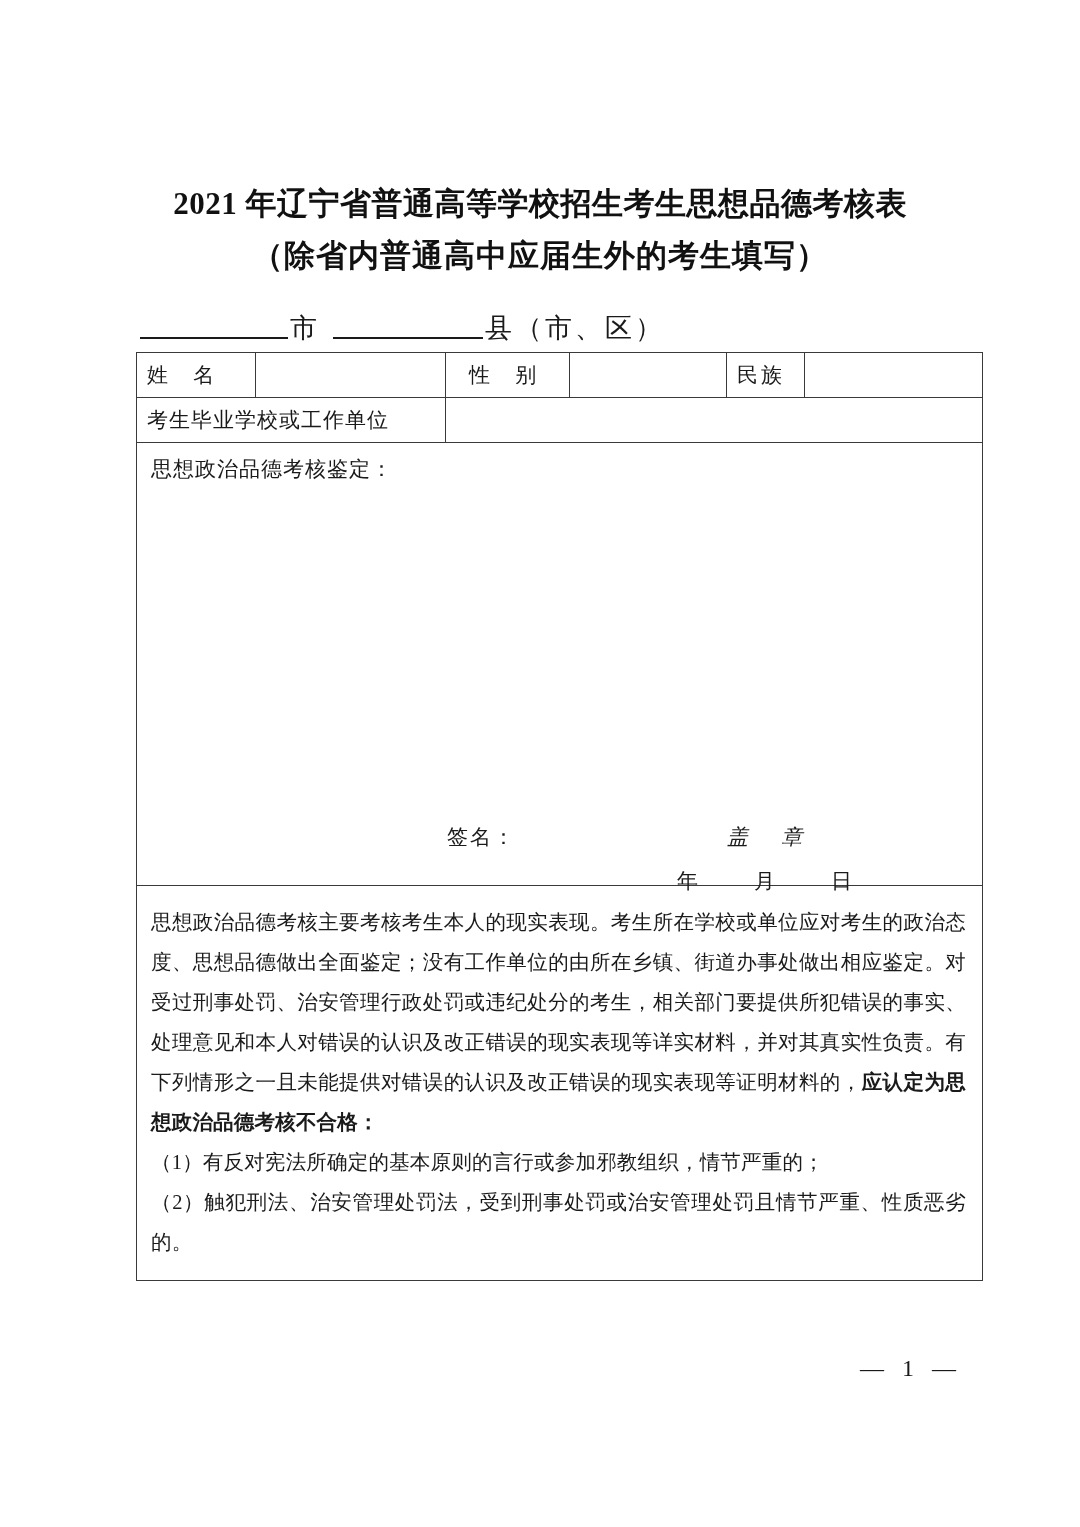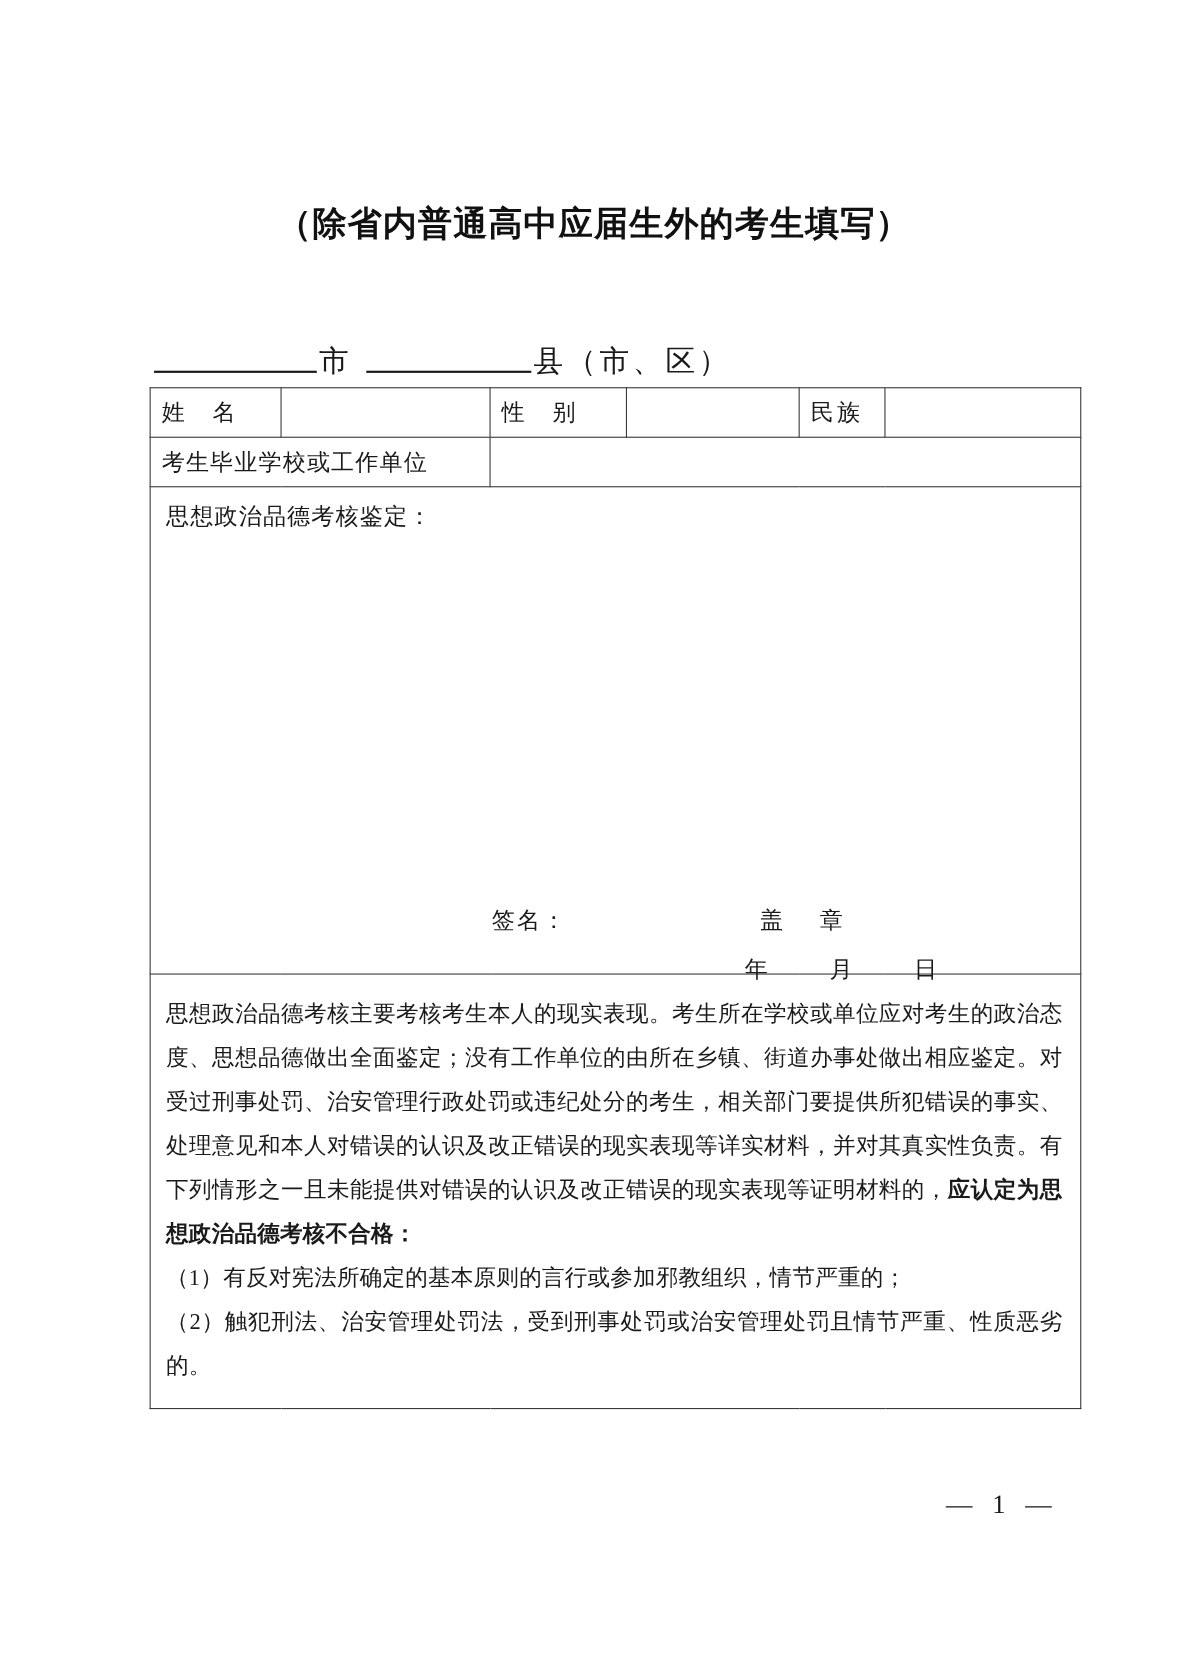--- a/index.html
+++ b/index.html
@@ -107,22 +107,23 @@
     bottom: 62px;
     font-size: 21px;
     letter-spacing: 2px;
   }
   .sign-name {
     position: absolute;
     left: 310px;
   }
   .sign-seal {
     position: absolute;
-    left: 554px;
+    left: 590px;
     letter-spacing: 14px;
+    font-style: italic;
   }
   .date-row {
     position: absolute;
     left: 0;
     right: 0;
     bottom: 18px;
     font-size: 21px;
   }
   .date-inner {
     position: absolute;
@@ -159,41 +160,42 @@
     letter-spacing: 6px;
     color: #1a1a1a;
   }
 </style>
 </head>
 <body>
 
 <div class="page">
 
   <div class="title-block">
+    <div class="title-line">2021 年辽宁省普通高等学校招生考生思想品德考核表</div>
     <div class="title-line second">（除省内普通高中应届生外的考生填写）</div>
   </div>
 
   <div class="region-line">
     <span class="blank-rule"></span><span>市</span><span class="blank-rule second"></span><span class="region-suffix">县（市、区）</span>
   </div>
 
   <table class="form-table">
     <colgroup>
       <col style="width:119px">
       <col style="width:190px">
       <col style="width:124px">
       <col style="width:157px">
       <col style="width:78px">
       <col style="width:178px">
     </colgroup>
     <tbody>
       <tr>
         <td class="lbl spaced">姓 名</td>
         <td class="fill"></td>
-        <td class="lbl spaced" style="text-align:left">性 别</td>
+        <td class="lbl spaced" style="text-align:center">性 别</td>
         <td class="fill"></td>
         <td class="lbl">民族</td>
         <td class="fill"></td>
       </tr>
       <tr>
         <td class="lbl" colspan="2" style="letter-spacing:1px">考生毕业学校或工作单位</td>
         <td class="fill" colspan="4"></td>
       </tr>
       <tr>
         <td class="assess" colspan="6">

